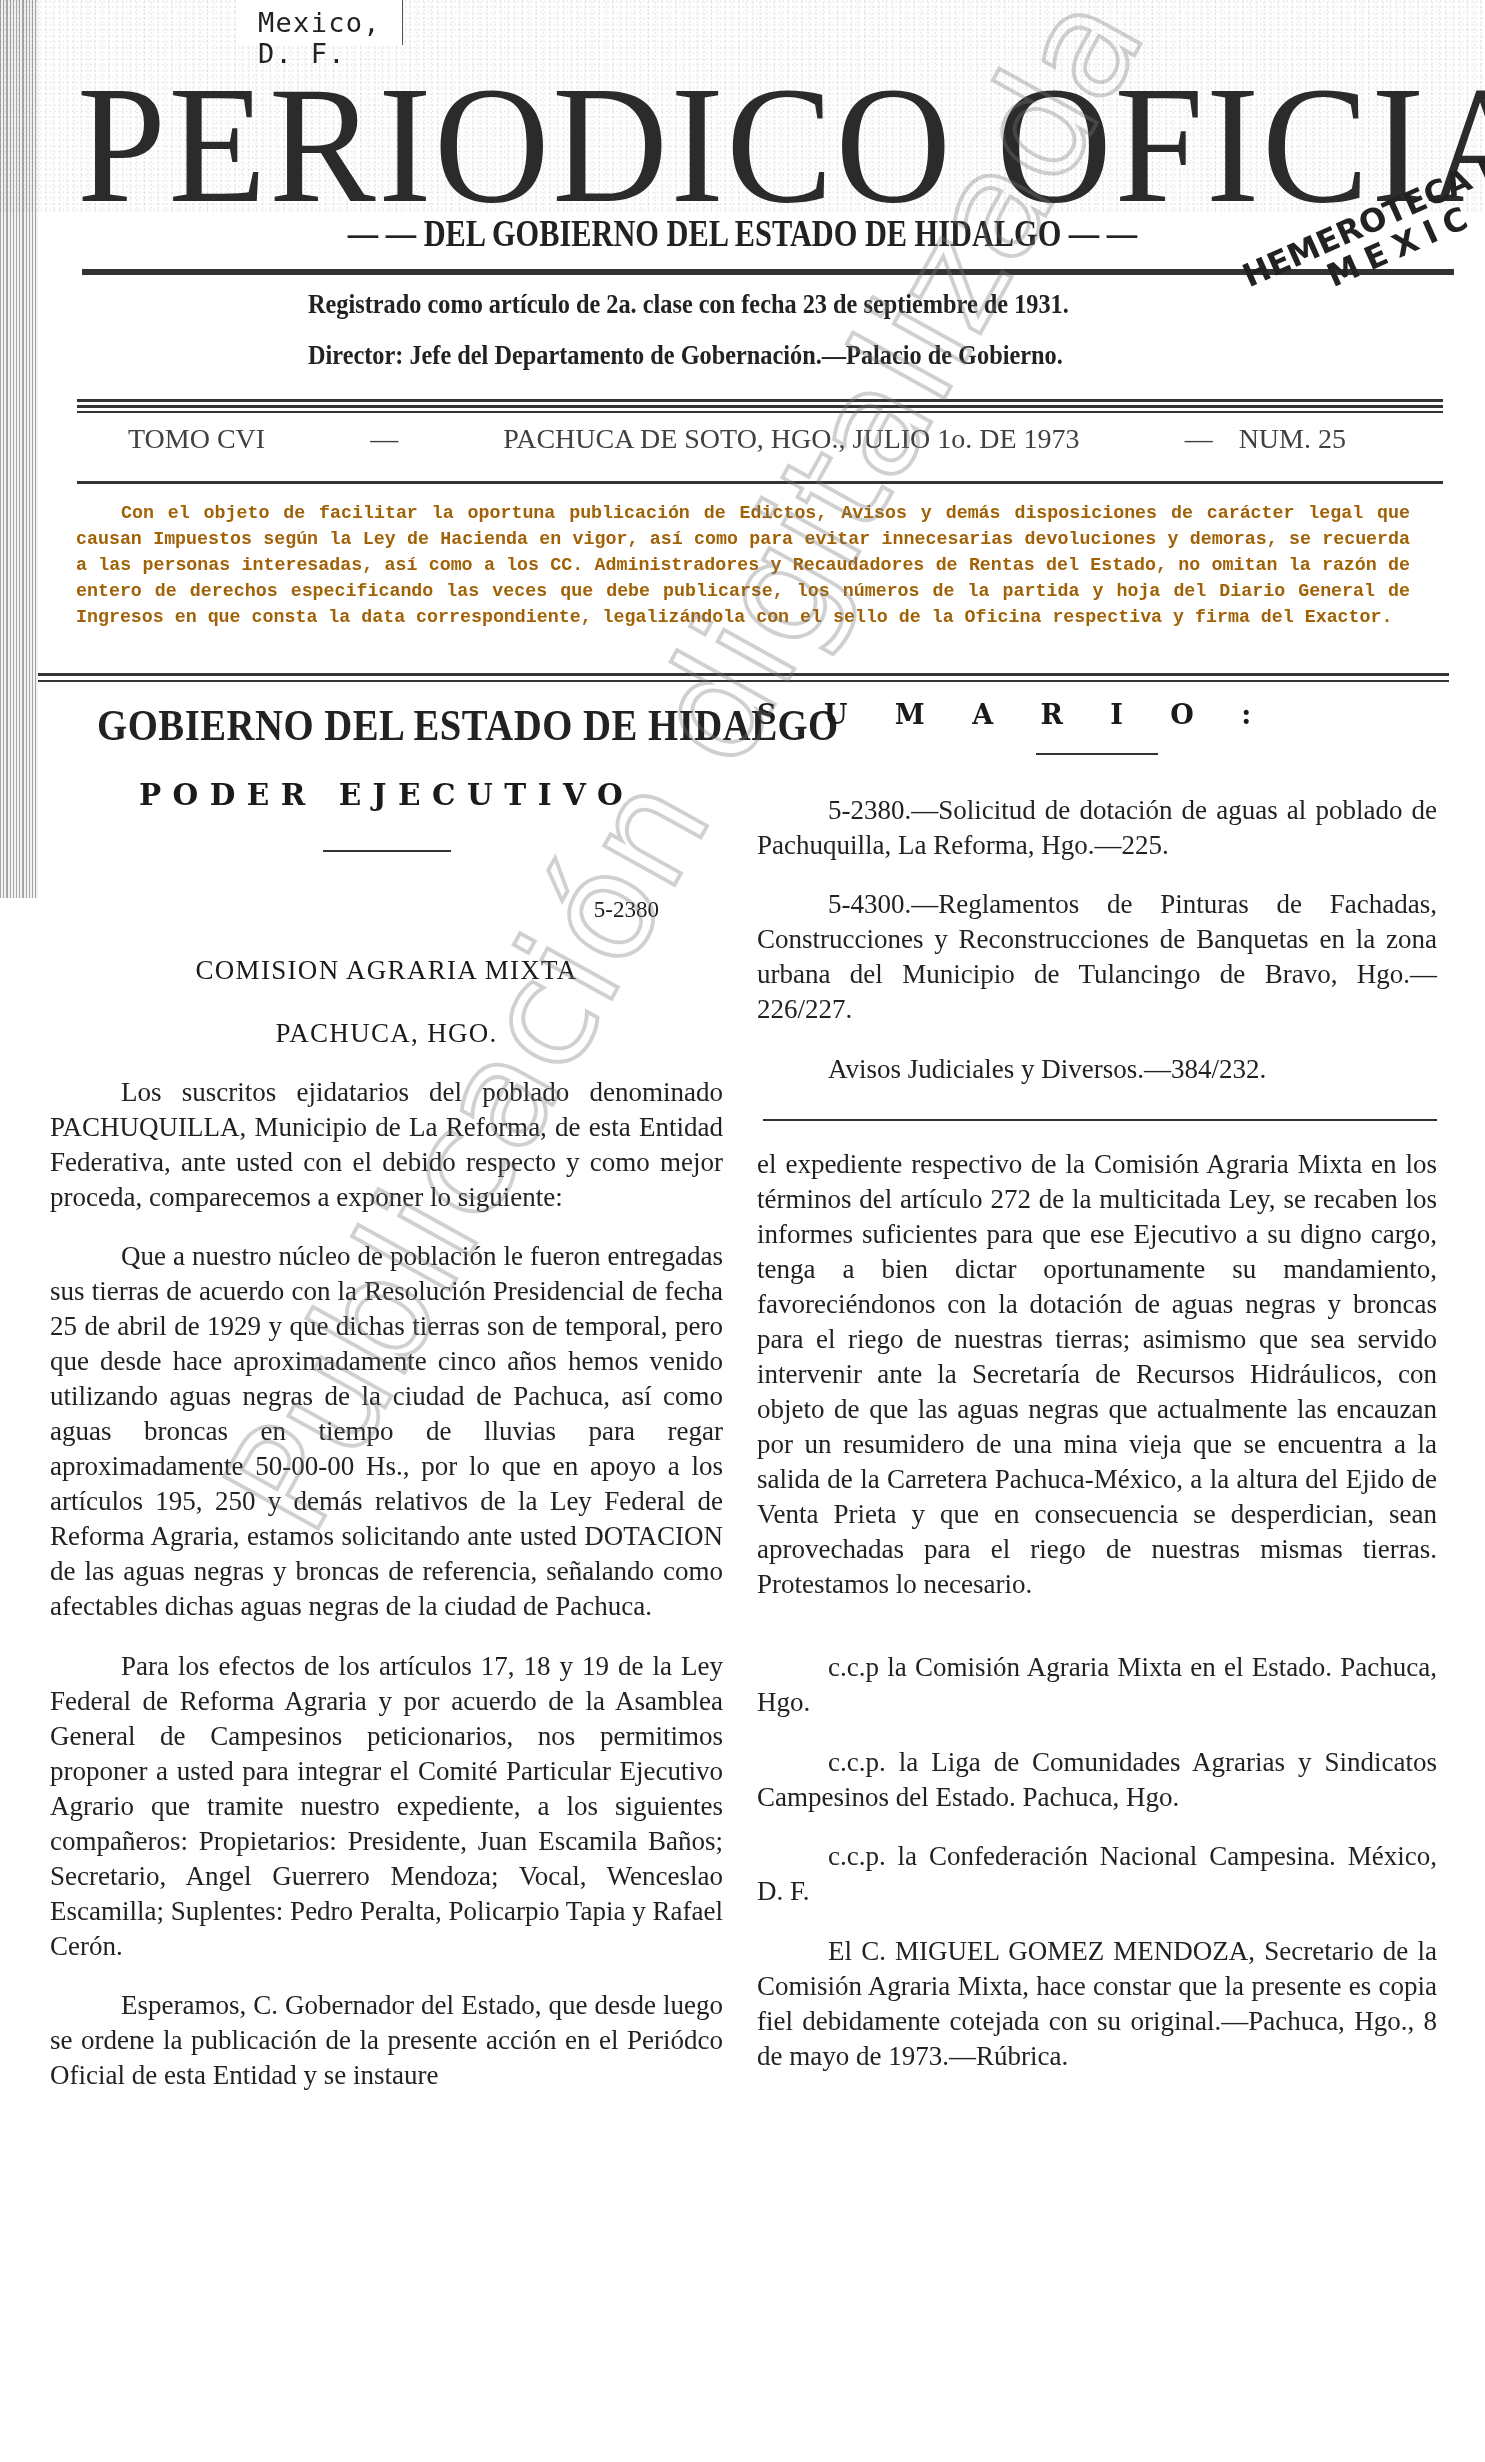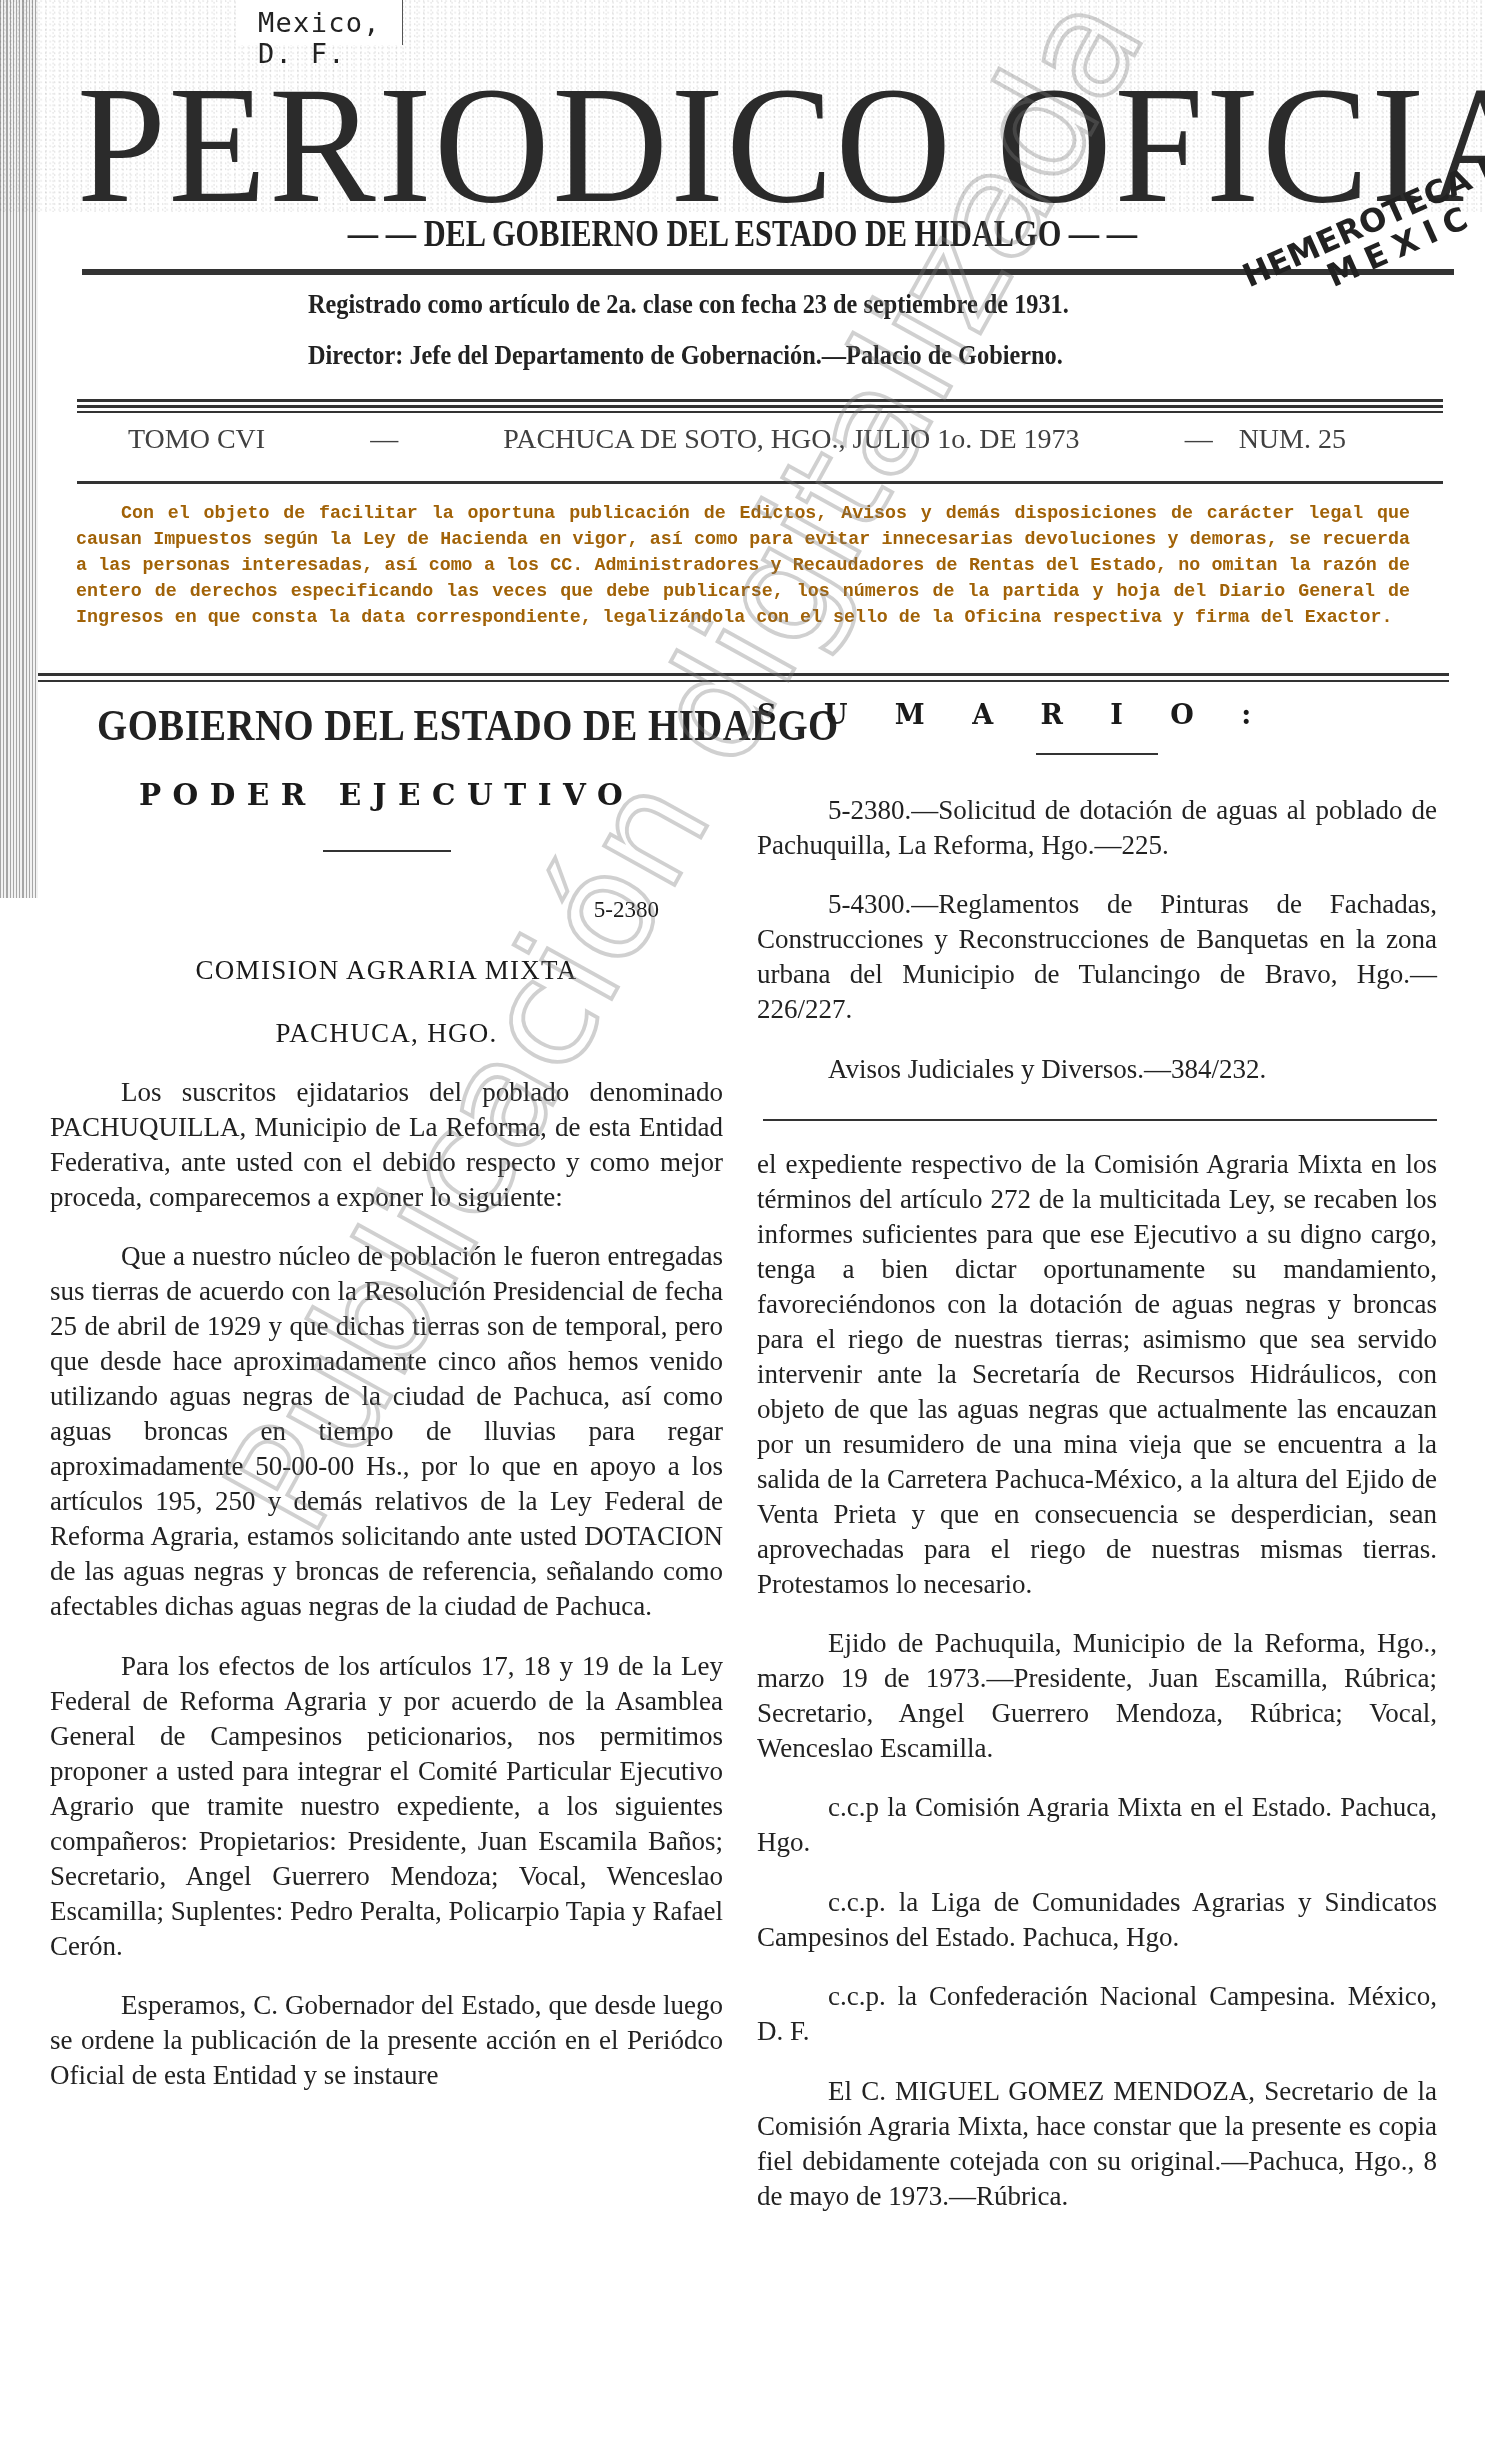--- a/index.html
+++ b/index.html
@@ -159,21 +159,20 @@
     <p>5-2380.—Solicitud de dotación de aguas al poblado de Pachuquilla, La Reforma, Hgo.—225.</p>
     <div class="gap"></div>
     <p>5-4300.—Reglamentos de Pinturas de Fachadas, Construcciones y Reconstrucciones de Banquetas en la zona urbana del Municipio de Tulancingo de Bravo, Hgo.—226/227.</p>
     <div class="gap"></div>
     <p>Avisos Judiciales y Diversos.—384/232.</p>
   </div>
   <div style="height:1.9px;background:#333;margin:32px 0 26px 6.4px;"></div>
   <div class="body-text">
     <p style="text-indent:0">el expediente respectivo de la Comisión Agraria Mixta en los términos del artículo 272 de la multicitada Ley, se recaben los informes suficientes para que ese Ejecutivo a su digno cargo, tenga a bien dictar oportunamente su mandamiento, favoreciéndonos con la dotación de aguas negras y broncas para el riego de nuestras tierras; asimismo que sea servido intervenir ante la Secretaría de Recursos Hidráulicos, con objeto de que las aguas negras que actualmente las encauzan por un resumidero de una mina vieja que se encuentra a la salida de la Carretera Pachuca-México, a la altura del Ejido de Venta Prieta y que en consecuencia se desperdician, sean aprovechadas para el riego de nuestras mismas tierras. Protestamos lo necesario.</p>
     <div class="gap"></div>
-    <p>Ejido de Pachuquila, Municipio de la Reforma, Hgo., marzo 19 de 1973.—Presidente, Juan Escamilla, Rúbrica; Secretario, Angel Guerrero Mendoza, Rúbrica; Vocal, Wenceslao Escamilla.</p>
     <div class="gap"></div>
     <p>c.c.p la Comisión Agraria Mixta en el Estado. Pachuca, Hgo.</p>
     <div class="gap"></div>
     <p>c.c.p. la Liga de Comunidades Agrarias y Sindicatos Campesinos del Estado. Pachuca, Hgo.</p>
     <div class="gap"></div>
     <p>c.c.p. la Confederación Nacional Campesina. México, D. F.</p>
     <div class="gap"></div>
     <p>El C. MIGUEL GOMEZ MENDOZA, Secretario de la Comisión Agraria Mixta, hace constar que la presente es copia fiel debidamente cotejada con su original.—Pachuca, Hgo., 8 de mayo de 1973.—Rúbrica.</p>
   </div>
 </div>

